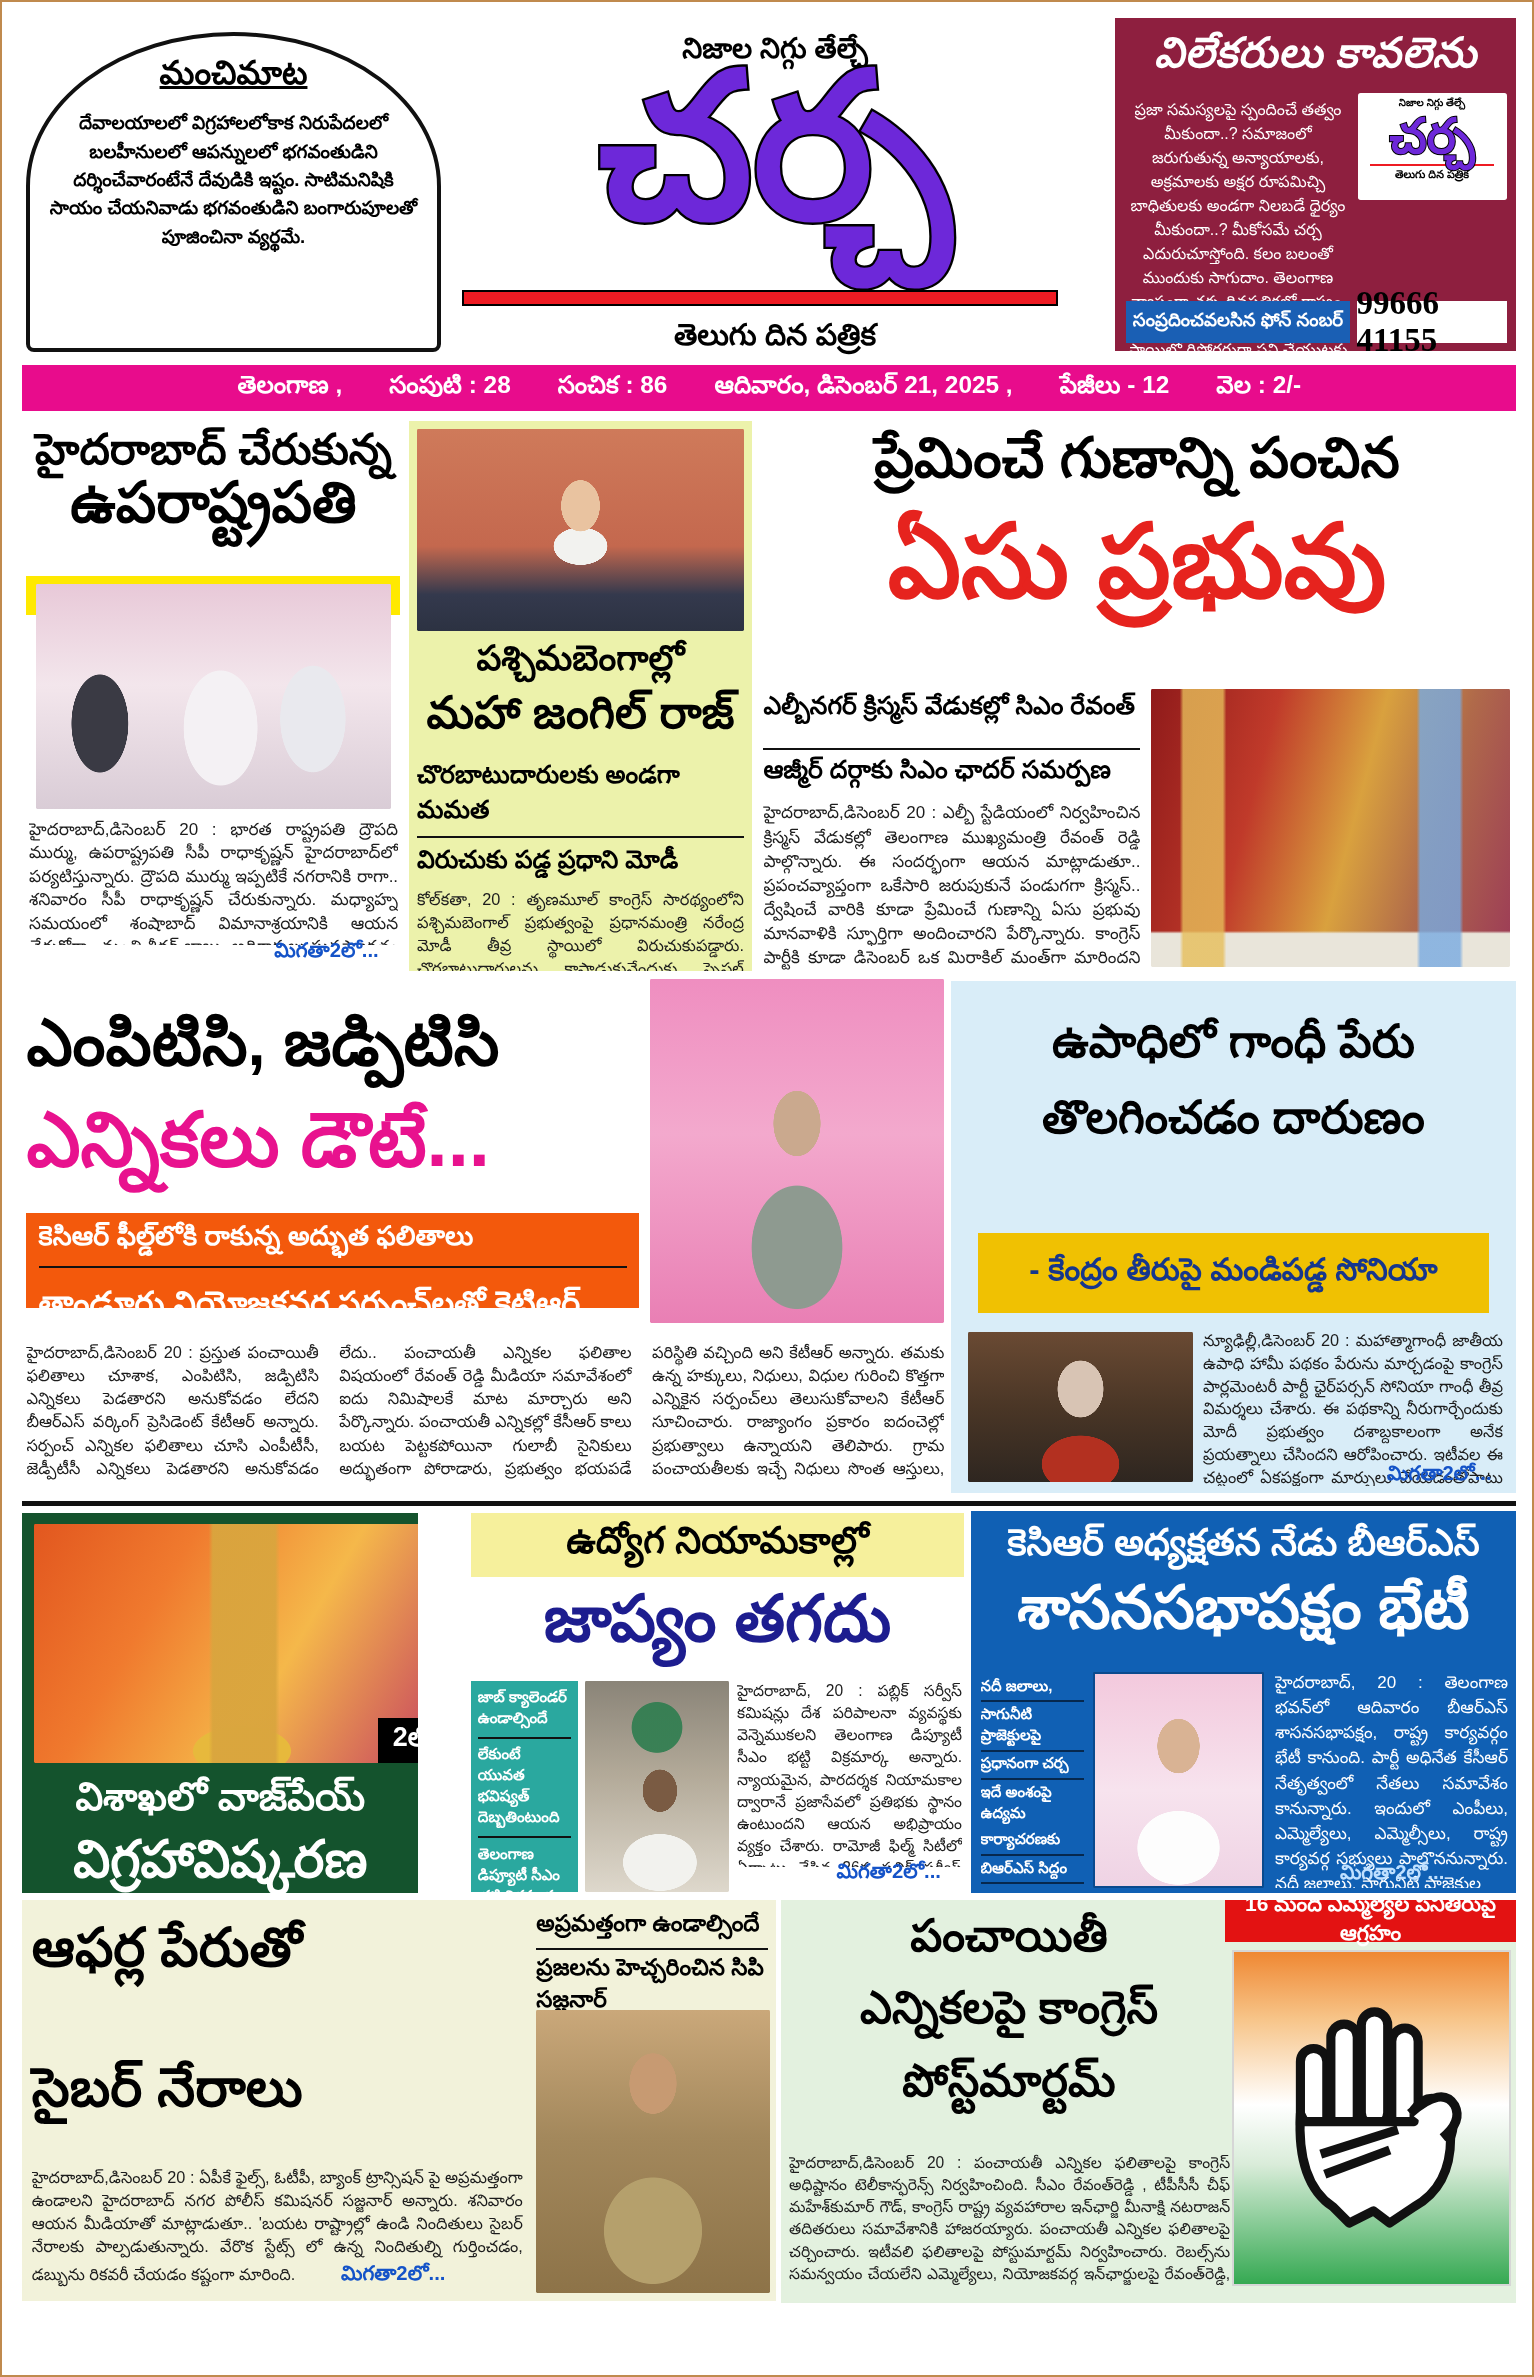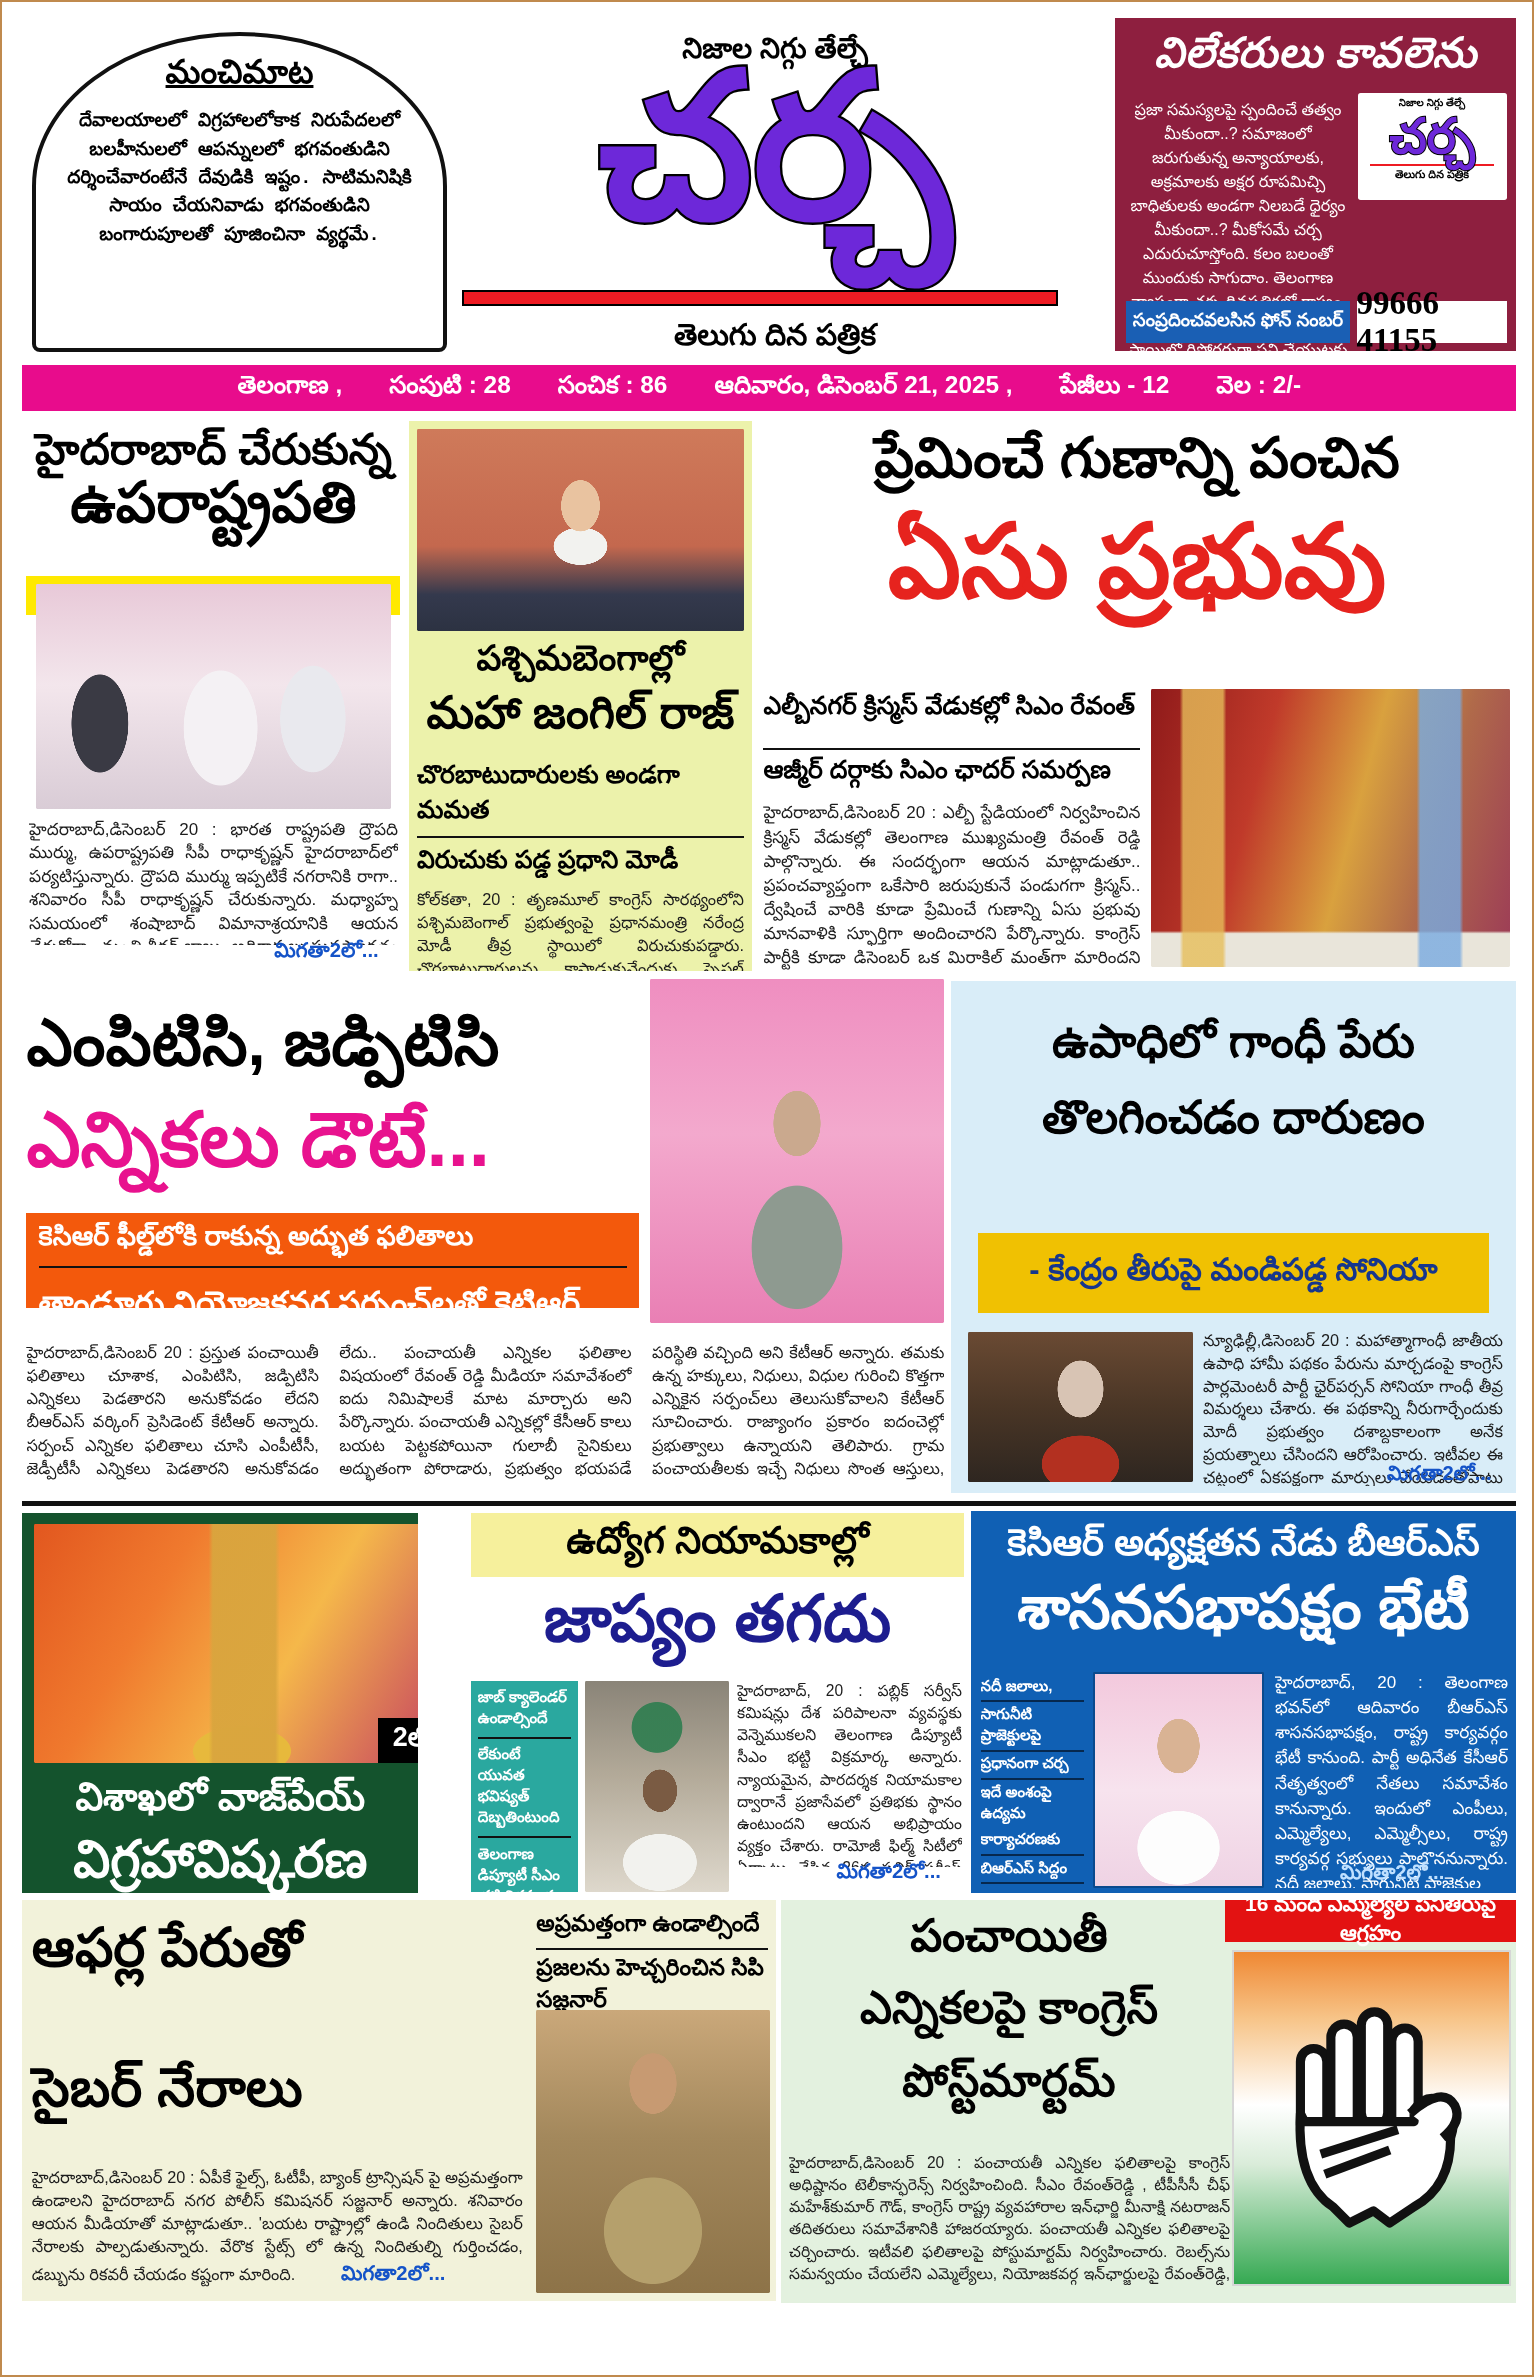--- a/index.html
+++ b/index.html
@@ -31,21 +31,21 @@
            display:flex;align-items:center;justify-content:center;gap:47px;}
   
   .rule{background:#111;}
   .kicker-line{border-bottom:2.7px solid #111;}
 </style>
 </head>
 <body>
 
 <div class="page">
 
-  <div class="abs quote-box ctr" style="left:30px;top:30px;width:415px;height:320px;font-family:Liberation Mono, monospace;">
+  <div class="abs quote-box ctr" style="left:24px;top:30px;width:415px;height:320px;">
     <div class="quote-title">మంచిమాట</div>
     <div class="quote-body">దేవాలయాలలో విగ్రహాలలోకాక నిరుపేదలలో బలహీనులలో ఆపన్నులలో భగవంతుడిని దర్శించేవారంటేనే దేవుడికి ఇష్టం. సాటిమనిషికి సాయం చేయనివాడు భగవంతుడిని బంగారుపూలతో పూజించినా వ్యర్థమే.</div>
   </div>
 
   <div class="abs" style="left:441px;top:17.6px;width:664px;height:339px;">
     <div class="abs ctr bold" style="left:0;top:12.2px;width:100%;font-size:28.5px;">నిజాల నిగ్గు తేల్చే</div>
     <div class="abs ctr logo-txt" style="left:0;top:20.3px;width:100%;font-size:203px;line-height:1.05;">చర్చ</div>
     <div class="abs" style="left:19px;top:270px;width:596px;height:16.3px;background:#ee1b23;border:2.7px solid #000;"></div>
     <div class="abs ctr bold" style="left:0;top:298px;width:100%;font-size:30px;">తెలుగు దిన పత్రిక</div>
   </div>

